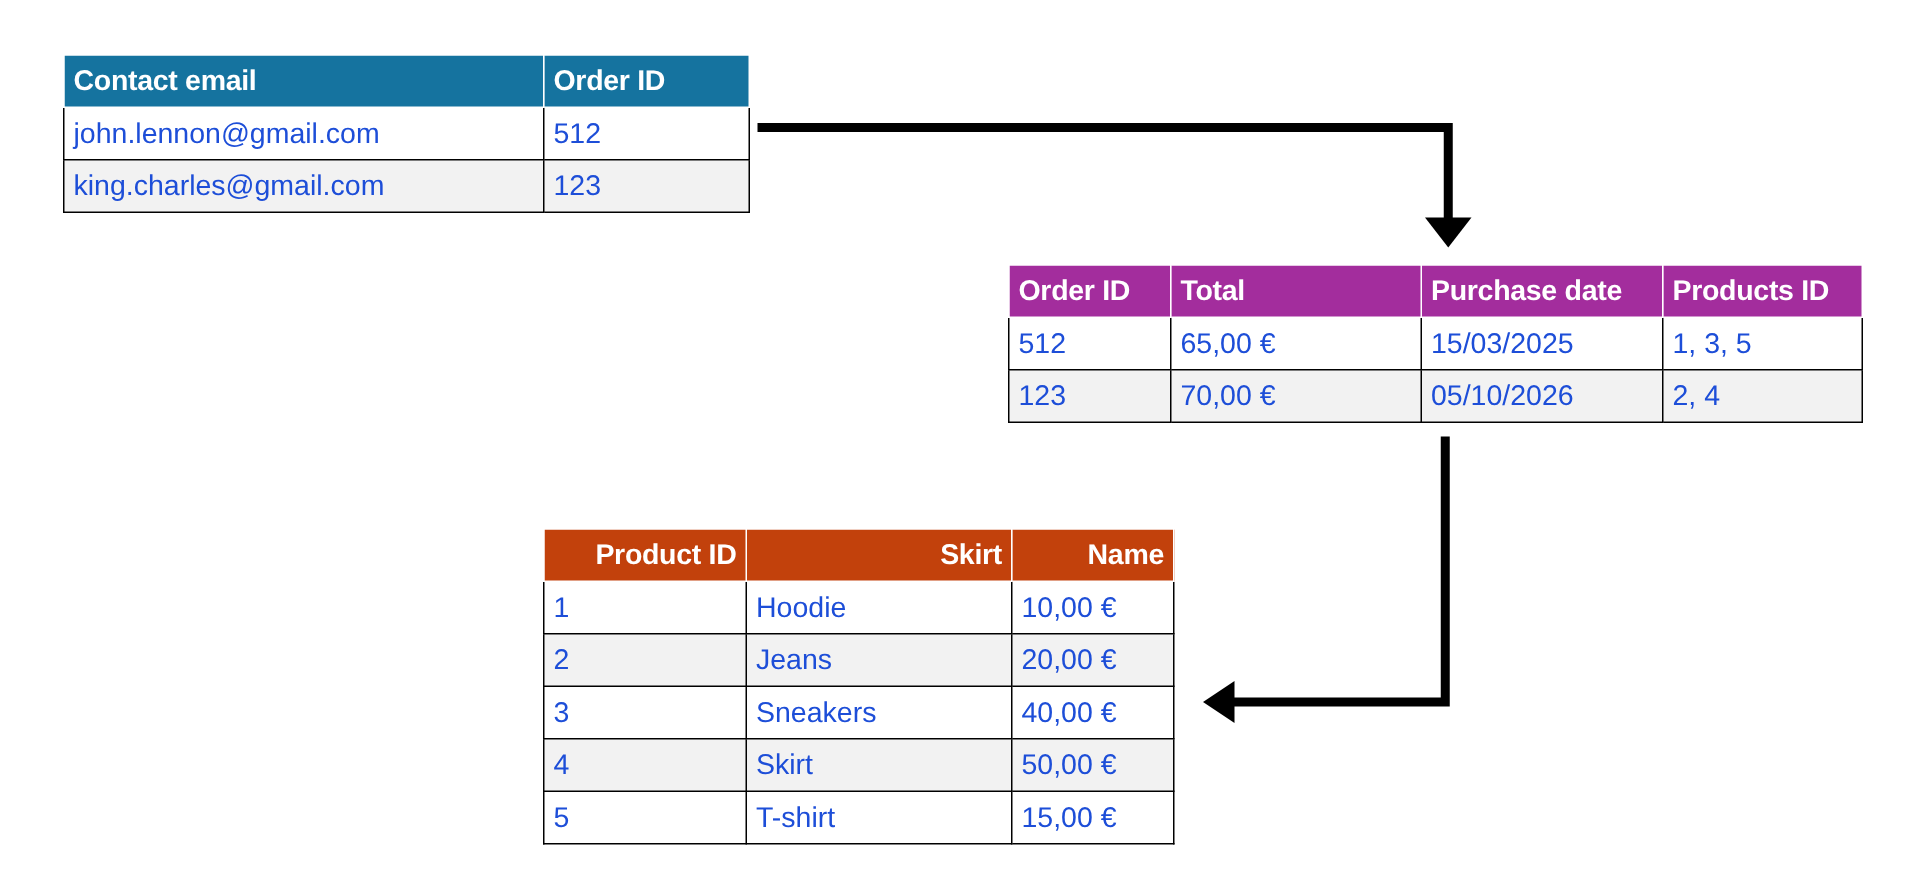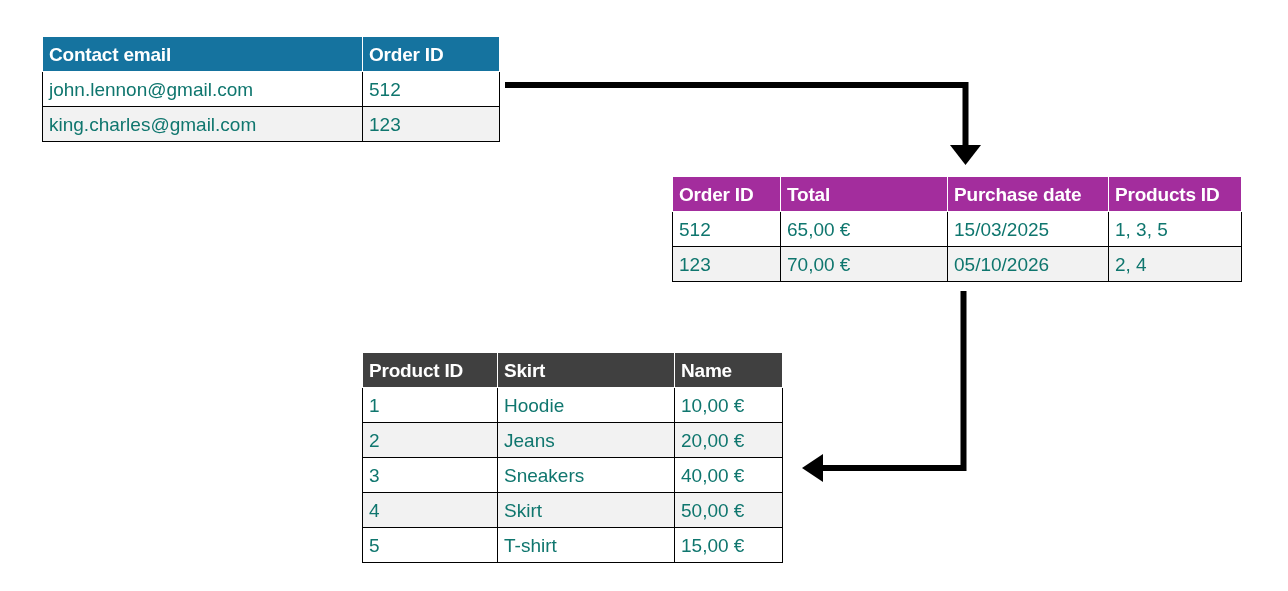--- a/index.html
+++ b/index.html
@@ -30,21 +30,21 @@
   .db-table th,
   .db-table td {
     border: 1px solid #000000;
     font-size: 19px;
     line-height: 1;
     padding: 0 6px;
     height: 35px;
     box-sizing: border-box;
     white-space: nowrap;
     font-weight: normal;
-    color: #0f766e;
+    color: #1d4ed8;
   }
   .db-table th {
     color: #FFFFFF;
     font-weight: bold;
     text-align: left;
     border-color: #FFFFFF;
     letter-spacing: -0.2px;
   }
   .db-table tbody tr.alt td {
     background: #F2F2F2;
@@ -75,21 +75,22 @@
   #table-orders .c-tot  { width: 167px; }
   #table-orders .c-date { width: 161px; }
   #table-orders .c-pids { width: 133px; }
 
   
   #table-products {
     left: 362px;
     top: 352px;
   }
   #table-products th {
-    background: #404040;
+    background: #c2410c;
+    text-align: right;
   }
   #table-products .c-pid   { width: 135px; }
   #table-products .c-name  { width: 177px; }
   #table-products .c-price { width: 108px; }
 
   
   .arrow-layer {
     position: absolute;
     left: 0;
     top: 0;

